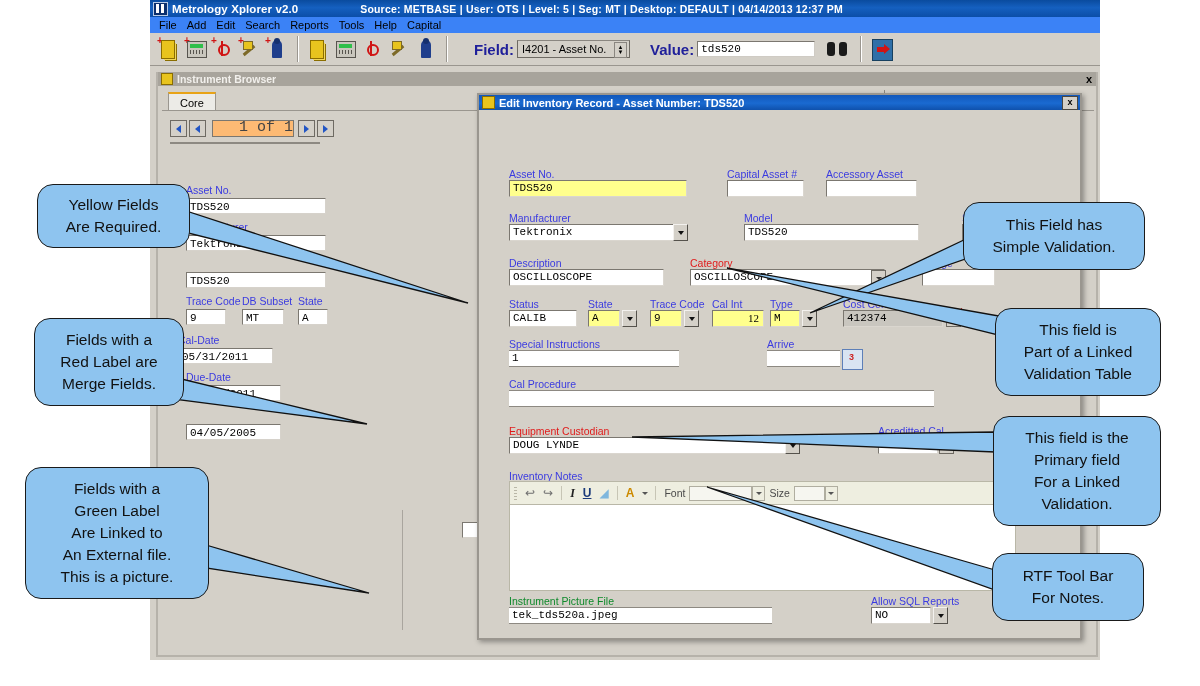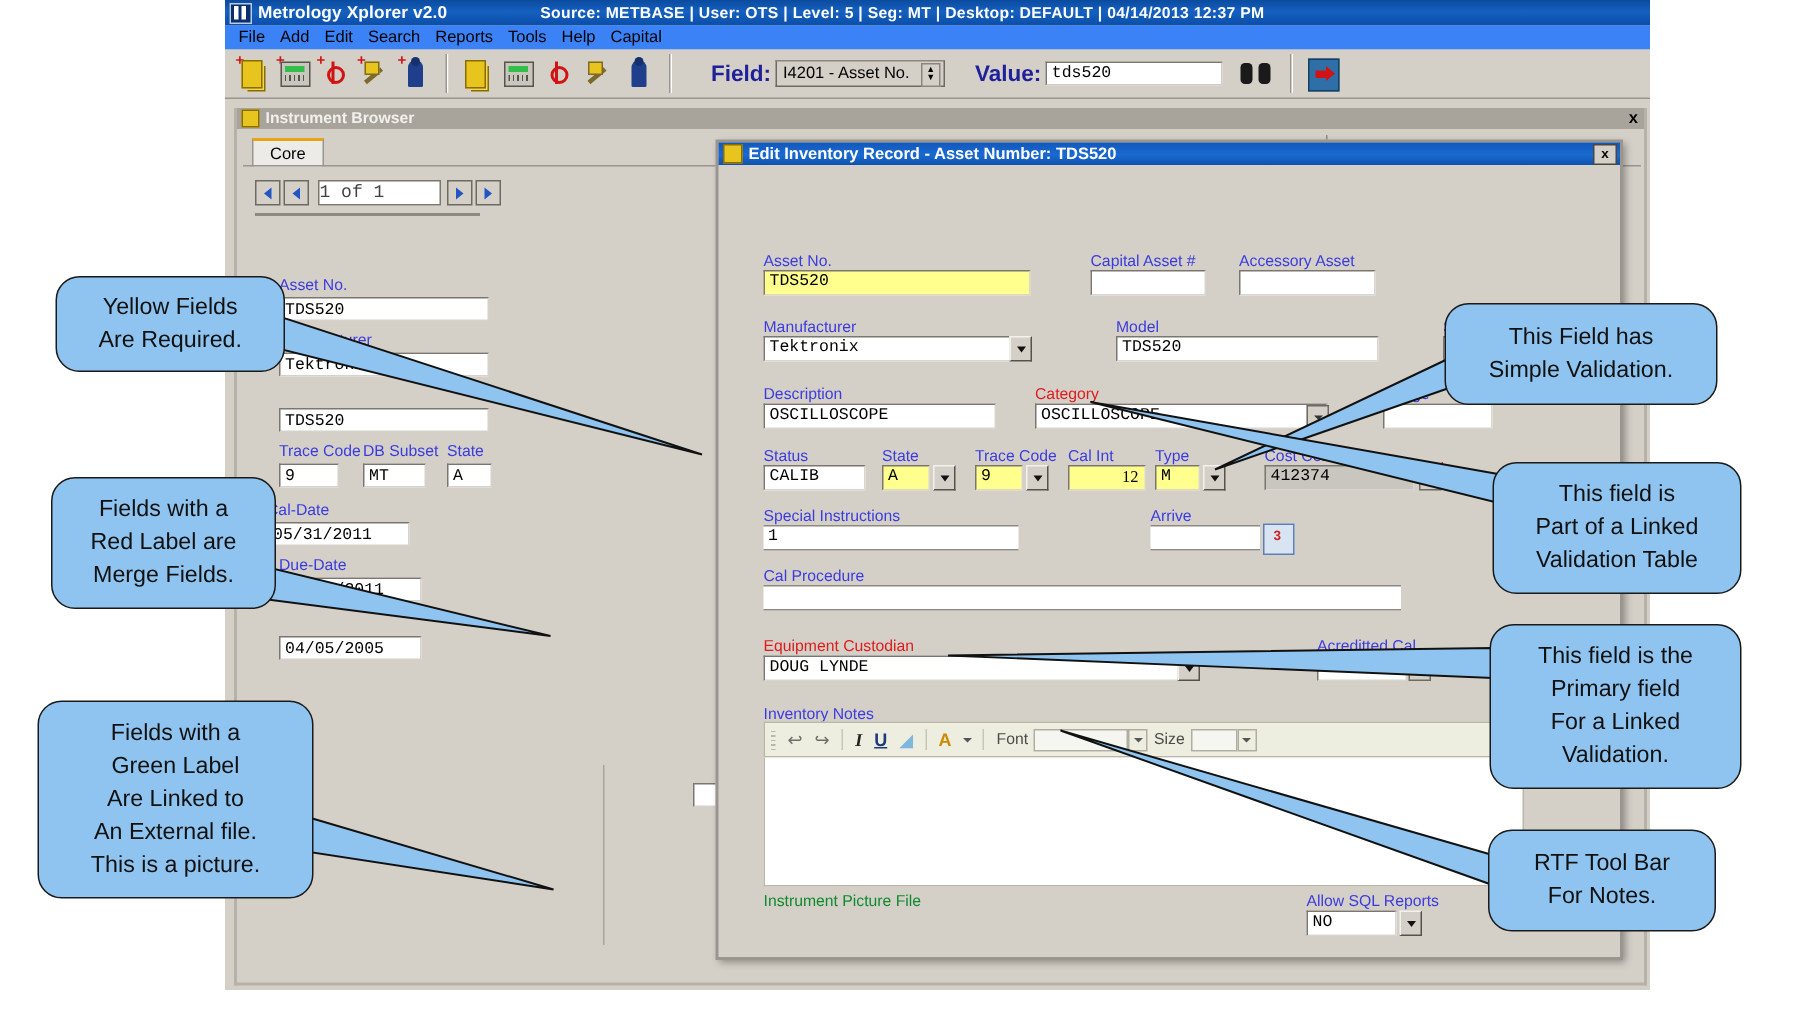--- a/index.html
+++ b/index.html
@@ -90,22 +90,22 @@
     font-size:11px;box-sizing:border-box;}
   .tabline{position:absolute;left:0;top:20px;width:932px;height:1px;background:#9a968f;}
 
   .navrow{position:absolute;left:8px;top:30px;display:flex;align-items:center;}
   .navbtn{width:15px;height:15px;background:#d4d0c8;border:1px solid #6e6a63;margin-right:2px;
     display:flex;align-items:center;justify-content:center;}
   .navbtn i{display:block;width:0;height:0;border-top:4px solid transparent;
     border-bottom:4px solid transparent;}
   .navbtn i.l{border-right:5px solid #2255c4;}
   .navbtn i.r{border-left:5px solid #2255c4;}
-  .navcount{width:80px;height:15px;background:#ffffff;border:1px solid #7b7770;font-size:12px;
-    text-align:left;line-height:14px;font-family:"Liberation Mono",monospace;margin:0 4px;color:#444;}
+  .navcount{width:80px;height:15px;background:#fdba74;border:1px solid #7b7770;font-size:15px;
+    text-align:right;line-height:14px;font-family:"Liberation Mono",monospace;margin:0 4px;color:#444;}
   .divline{position:absolute;left:8px;top:52px;width:150px;height:2px;background:#8d8982;}
 
   
   .bgf{position:absolute;}
   .bgl{font-size:10.5px;color:#3b3be0;font-weight:normal;}
   .bgi{background:#fff;border:1px solid #7b7770;border-right-color:#d6d2cb;
     border-bottom-color:#d6d2cb;height:16px;font-family:"Liberation Mono",monospace;
     font-size:11px;line-height:16px;padding-left:3px;box-sizing:border-box;color:#000;}
 
   
@@ -457,20 +457,21 @@
         </span>
       <span class="rtf-lbl">Size</span>
       <span class="rtf-inp" style="width:31px"></span>
       <span class="rtf-dd">
           <i></i>
         </span>
     </div>
     <div class="notearea" style="left:30px;top:410px;width:505px;height:85px"></div>
 
     <div class="lab green" style="left:30px;top:500px">Instrument Picture File</div>
+    <div class="inp flat" style="left:30px;top:512px;width:263px">tek_tds520a.jpeg</div>
     <div class="lab" style="left:392px;top:500px">Allow SQL Reports</div>
     <div class="inp" style="left:392px;top:512px;width:60px">NO</div>
     <div class="ddbtn" style="left:454px;top:512px">
         <i></i>
       </div>
   </div>
 </div>
 
 <svg class="pointers" viewBox="0 0 1200 686">
 

